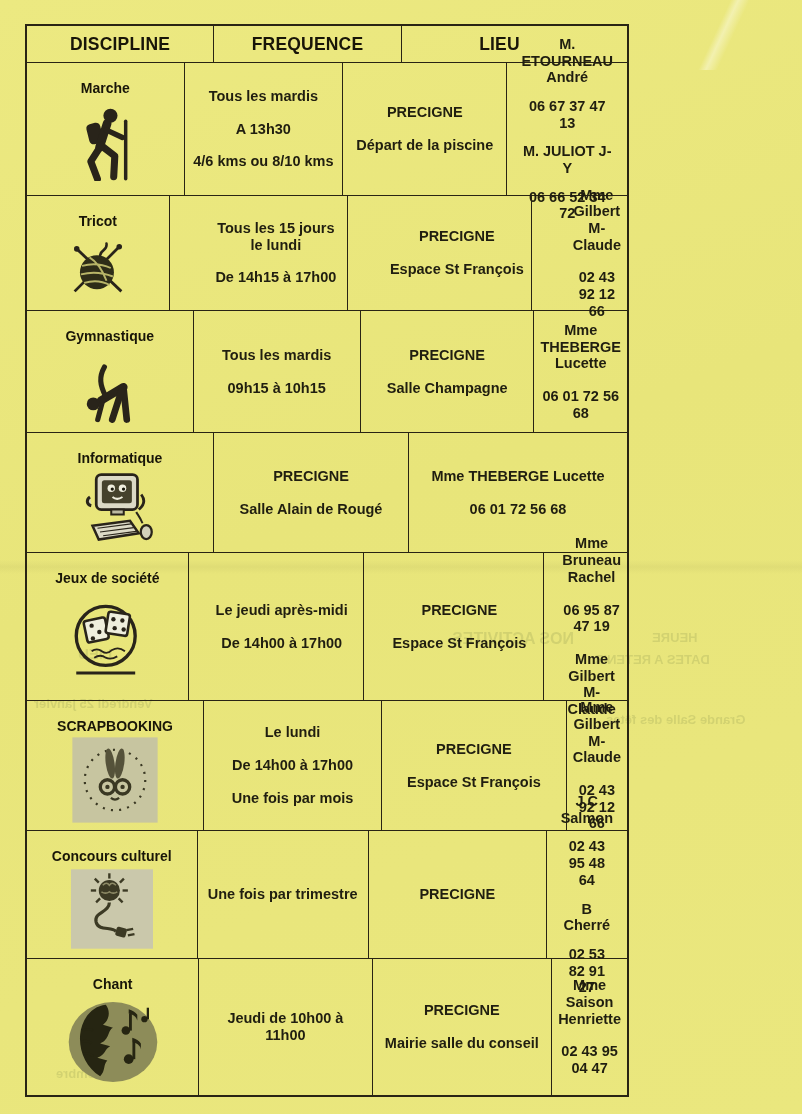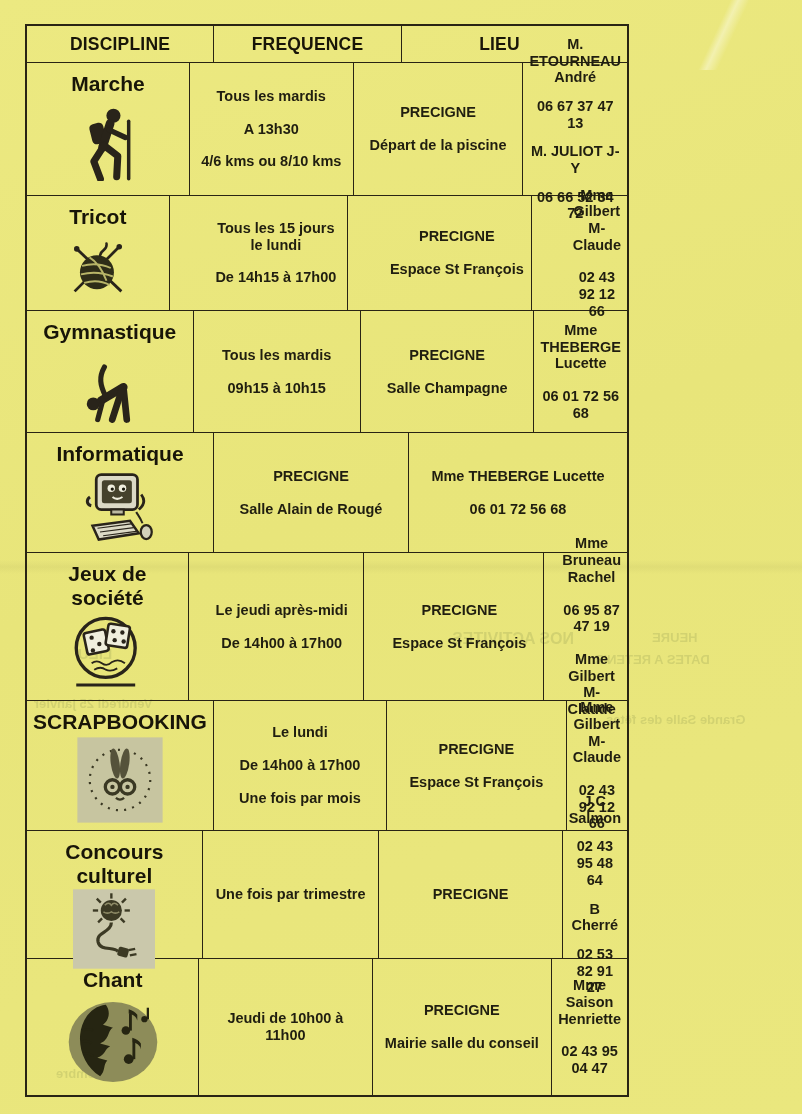--- a/index.html
+++ b/index.html
@@ -32,25 +32,25 @@
     display:flex;flex-direction:column;align-items:center;justify-content:center;
     text-align:center;padding:4px 6px;}
   .cell:last-child{border-right:none;}
   .c0{width:187px;} .c1{width:188px;} .c2{width:195px;} .c3{width:174px;flex:1;}
 
   .header-row{height:37px;}
   .header-row .cell{justify-content:center;font-weight:bold;font-size:17.5px;
     letter-spacing:.2px;color:#181508;}
 
   .disc-cell{justify-content:flex-start;padding-top:5px;}
-  .disc-name{font-weight:bold;font-size:21px;color:#181508;margin-top:4px;}
+  .disc-name{font-weight:bold;font-size:14px;color:#181508;margin-top:12px;}
   .icon-wrap{flex:1;display:flex;align-items:center;justify-content:center;width:100%;}
 
   .line{font-weight:bold;font-size:14.5px;color:#201e10;margin:8px 0;line-height:1.15;}
-  .tight .line{margin:6px 0;}
+  .tight .line{margin:6px 8px;}
 </style>
 </head>
 <body>
 
 <div class="page">
   <div class="crease-tr"></div>
   <div class="crease-mid"></div>
   <div id="bleed-layer">
       <div class="bleed" style="left: 78px; top: 645px; font-size: 15px;">LIEU</div>
       <div class="bleed" style="left: 452px; top: 630px; font-size: 16px;">NOS ACTIVITES</div>

